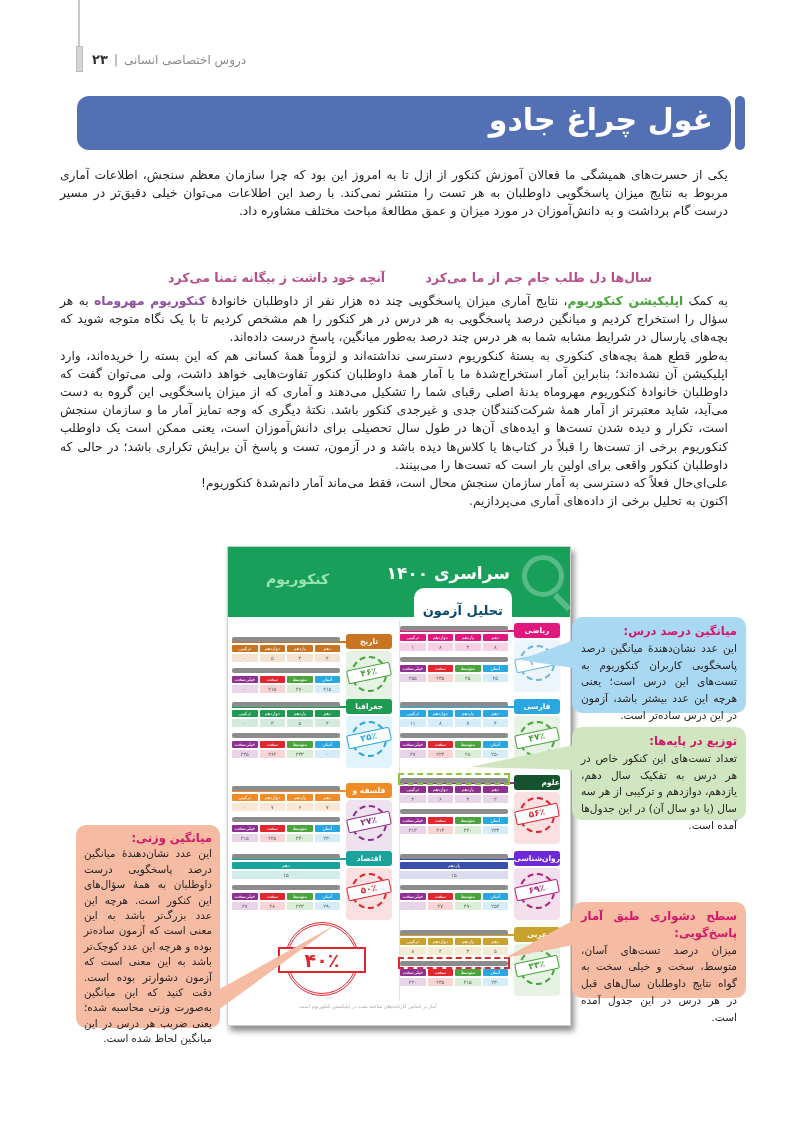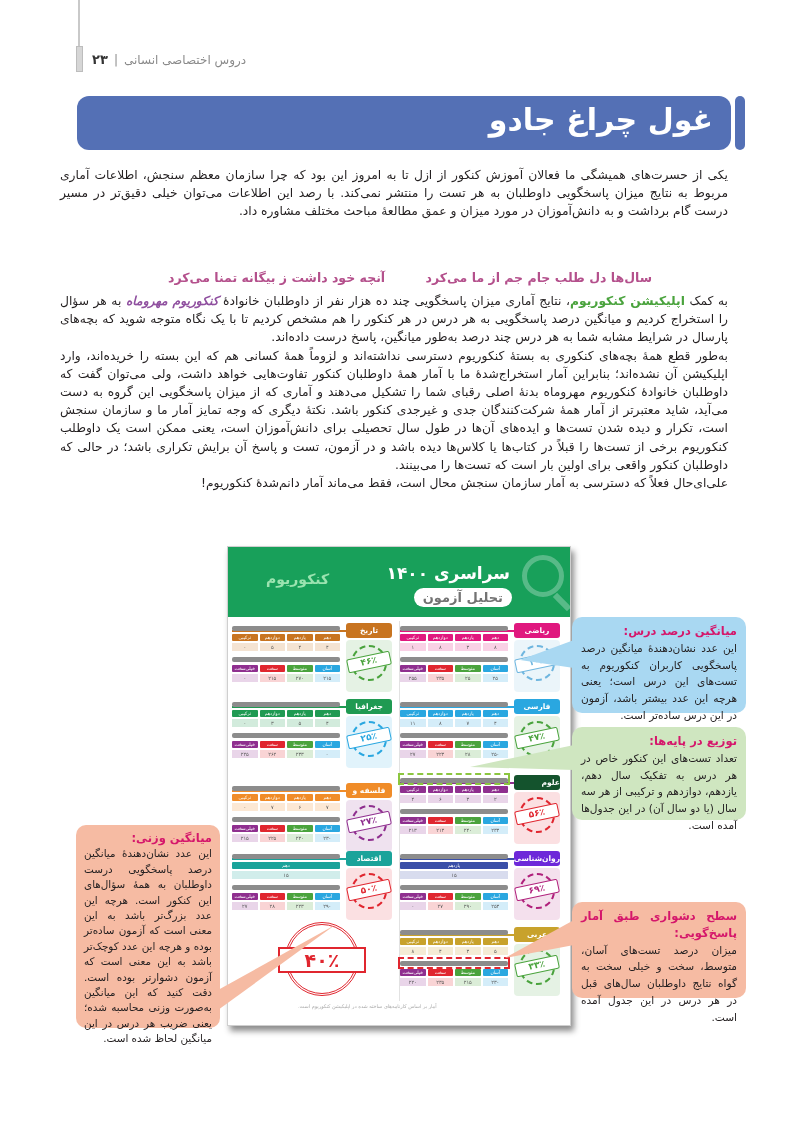--- a/index.html
+++ b/index.html
@@ -16,28 +16,28 @@
   .title-text { position: absolute; right: 18px; top: 6px; direction: rtl; font-size: 30px; font-weight: bold; color: #fff; }
   .title-accent { position: absolute; left: 735px; top: 96px; width: 10px; height: 54px; background: #5470b5; border-radius: 5px; }
 
   .body-text { position: absolute; left: 60px; width: 668px; direction: rtl; text-align: justify; font-size: 12.3px; line-height: 18.2px; color: #231f20; }
   .body-text p { margin: 0; }
   .p1 { top: 166px; }
   .poem { position: absolute; left: 76px; width: 668px; top: 270px; direction: rtl; text-align: center; font-size: 12.5px; font-weight: bold; color: #b4508c; }
   .poem span { margin: 0 18px; }
   .p2 { top: 292px; }
   .hl-green { color: #4aa33d; font-weight: bold; }
-  .hl-purple { color: #8f4f9f; font-weight: bold; font-style: italic; }
+  .hl-purple { color: #8f4f9f; font-weight: bold; }
 
   
   .poster { position: absolute; left: 227px; top: 546px; width: 344px; height: 480px; background: #fff; border: 1px solid #cfcfcf; box-shadow: 3px 5px 6px rgba(0,0,0,0.45); overflow: hidden; }
   .poster-head { position: absolute; left: 0; top: 0; width: 100%; height: 70px; background: #18a05a; }
   .poster-brand { position: absolute; left: 38px; top: 24px; font-size: 14px; font-weight: bold; color: #9be3b0; direction: rtl; }
   .poster-title { position: absolute; right: 60px; top: 16px; direction: rtl; color: #fff; font-weight: bold; font-size: 17px; }
-  .poster-sub { position: absolute; right: 58px; top: 41px; direction: rtl; background: #fff; color: #737373; font-weight: bold; font-size: 13px; padding: 2px 9px; border-radius: 10px; }
+  .poster-sub { position: absolute; right: 58px; top: 41px; direction: rtl; background: #fff; color: #0c4a6e; font-weight: bold; font-size: 13px; padding: 15px 9px; border-radius: 10px; }
   .magnifier { position: absolute; right: 6px; top: 8px; width: 42px; height: 42px; border: 5px solid rgba(255,255,255,0.28); border-radius: 50%; }
   .magnifier-handle { position: absolute; right: -2px; top: 52px; width: 20px; height: 6px; background: rgba(255,255,255,0.28); transform: rotate(45deg); }
   .poster-divider { position: absolute; left: 171px; top: 74px; width: 1px; height: 380px; background: #e2e2e2; }
   .poster-foot { position: absolute; left: 70px; top: 456px; font-size: 5px; color: #aaa; direction: rtl; }
 
   .card { position: absolute; width: 160px; height: 66px; }
   .card .cline { position: absolute; left: 0; top: 7px; width: 125px; height: 2px; }
   .card .cname { position: absolute; right: 0; top: 0; width: 46px; height: 15px; border-radius: 3px 3px 3px 3px; color: #fff; font-size: 7.5px; font-weight: bold; text-align: center; line-height: 15px; direction: rtl; }
   .card .cbg { position: absolute; right: 0; top: 17px; width: 46px; height: 52px; border-radius: 4px; opacity: 0.14; }
   .card .stamp { position: absolute; right: 5px; top: 22px; width: 36px; height: 36px; border: 2px dashed; border-radius: 50%; }
@@ -91,20 +91,21 @@
   <span>سال‌ها دل طلب جام جم از ما می‌کرد</span>
   <span>آنچه خود داشت ز بیگانه تمنا می‌کرد</span>
 </div>
 
 <div class="body-text p2">
   <p>
     <span>به کمک </span><span class="hl-green">اپلیکیشن کنکوریوم</span><span>، نتایج آماری میزان پاسخگویی چند ده هزار نفر از داوطلبان خانوادهٔ </span><span class="hl-purple">کنکوریوم مهروماه</span><span> به هر سؤال را استخراج کردیم و میانگین درصد پاسخگویی به هر درس در هر کنکور را هم مشخص کردیم تا با یک نگاه متوجه شوید که بچه‌های پارسال در شرایط مشابه شما به هر درس چند درصد به‌طور میانگین، پاسخ درست داده‌اند.</span>
   </p>
   <p>به‌طور قطع همهٔ بچه‌های کنکوری به بستهٔ کنکوریوم دسترسی نداشته‌اند و لزوماً همهٔ کسانی هم که این بسته را خریده‌اند، وارد اپلیکیشن آن نشده‌اند؛ بنابراین آمار استخراج‌شدهٔ ما با آمار همهٔ داوطلبان کنکور تفاوت‌هایی خواهد داشت، ولی می‌توان گفت که داوطلبان خانوادهٔ کنکوریوم مهروماه بدنهٔ اصلی رقبای شما را تشکیل می‌دهند و آماری که از میزان پاسخگویی این گروه به دست می‌آید، شاید معتبرتر از آمار همهٔ شرکت‌کنندگان جدی و غیرجدی کنکور باشد. نکتهٔ دیگری که وجه تمایز آمار ما و سازمان سنجش است، تکرار و دیده شدن تست‌ها و ایده‌های آن‌ها در طول سال تحصیلی برای دانش‌آموزان است، یعنی ممکن است یک داوطلب کنکوریوم برخی از تست‌ها را قبلاً در کتاب‌ها یا کلاس‌ها دیده باشد و در آزمون، تست و پاسخ آن برایش تکراری باشد؛ در حالی که داوطلبان کنکور واقعی برای اولین بار است که تست‌ها را می‌بینند.</p>
   <p>علی‌ای‌حال فعلاً که دسترسی به آمار سازمان سنجش محال است، فقط می‌ماند آمار دانم‌شدهٔ کنکوریوم!</p>
+  <p>اکنون به تحلیل برخی از داده‌های آماری می‌پردازیم.</p>
 </div>
 
 <div class="poster">
   <div class="poster-head">
     <div class="poster-brand">کنکوریوم</div>
     <div class="poster-title">سراسری ۱۴۰۰</div>
     <div class="poster-sub">تحلیل آزمون</div>
     <div class="magnifier"></div>
     <div class="magnifier-handle"></div>
   </div>
@@ -262,21 +263,21 @@
           <span style="background: rgb(224, 38, 47);">سخت</span>
           <span style="background: rgb(143, 47, 143);">خیلی‌سخت</span>
         </div>
         <div class="vals v2">
           <span style="background: rgba(42, 167, 224, 0.2);">۲۳۰</span>
           <span style="background: rgba(74, 163, 61, 0.2);">۲۱۵</span>
           <span style="background: rgba(224, 38, 47, 0.2);">۲۳۵</span>
           <span style="background: rgba(143, 47, 143, 0.2);">۲۲۰</span>
         </div>
       </div>
-      <div class="card" style="left: 4px; top: 76px;">
+      <div class="card" style="left: 4px; top: 87px;">
         <div class="cline" style="background: rgb(200, 116, 32);"></div>
         <div class="cname" style="background: rgb(200, 116, 32);">تاریخ</div>
         <div class="cbg" style="background: rgb(74, 163, 61);"></div>
         <div class="stamp" style="border-color: rgb(74, 163, 61);"></div>
         <div class="stamp-val" style="border-color: rgb(74, 163, 61); color: rgb(74, 163, 61);">۴۶٪</div>
         <div class="gbar g1" style="font-size: 3px;"></div>
         <div class="cells r1">
           <span style="background: rgb(200, 116, 32);">دهم</span>
           <span style="background: rgb(200, 116, 32);">یازدهم</span>
           <span style="background: rgb(200, 116, 32);">دوازدهم</span>

